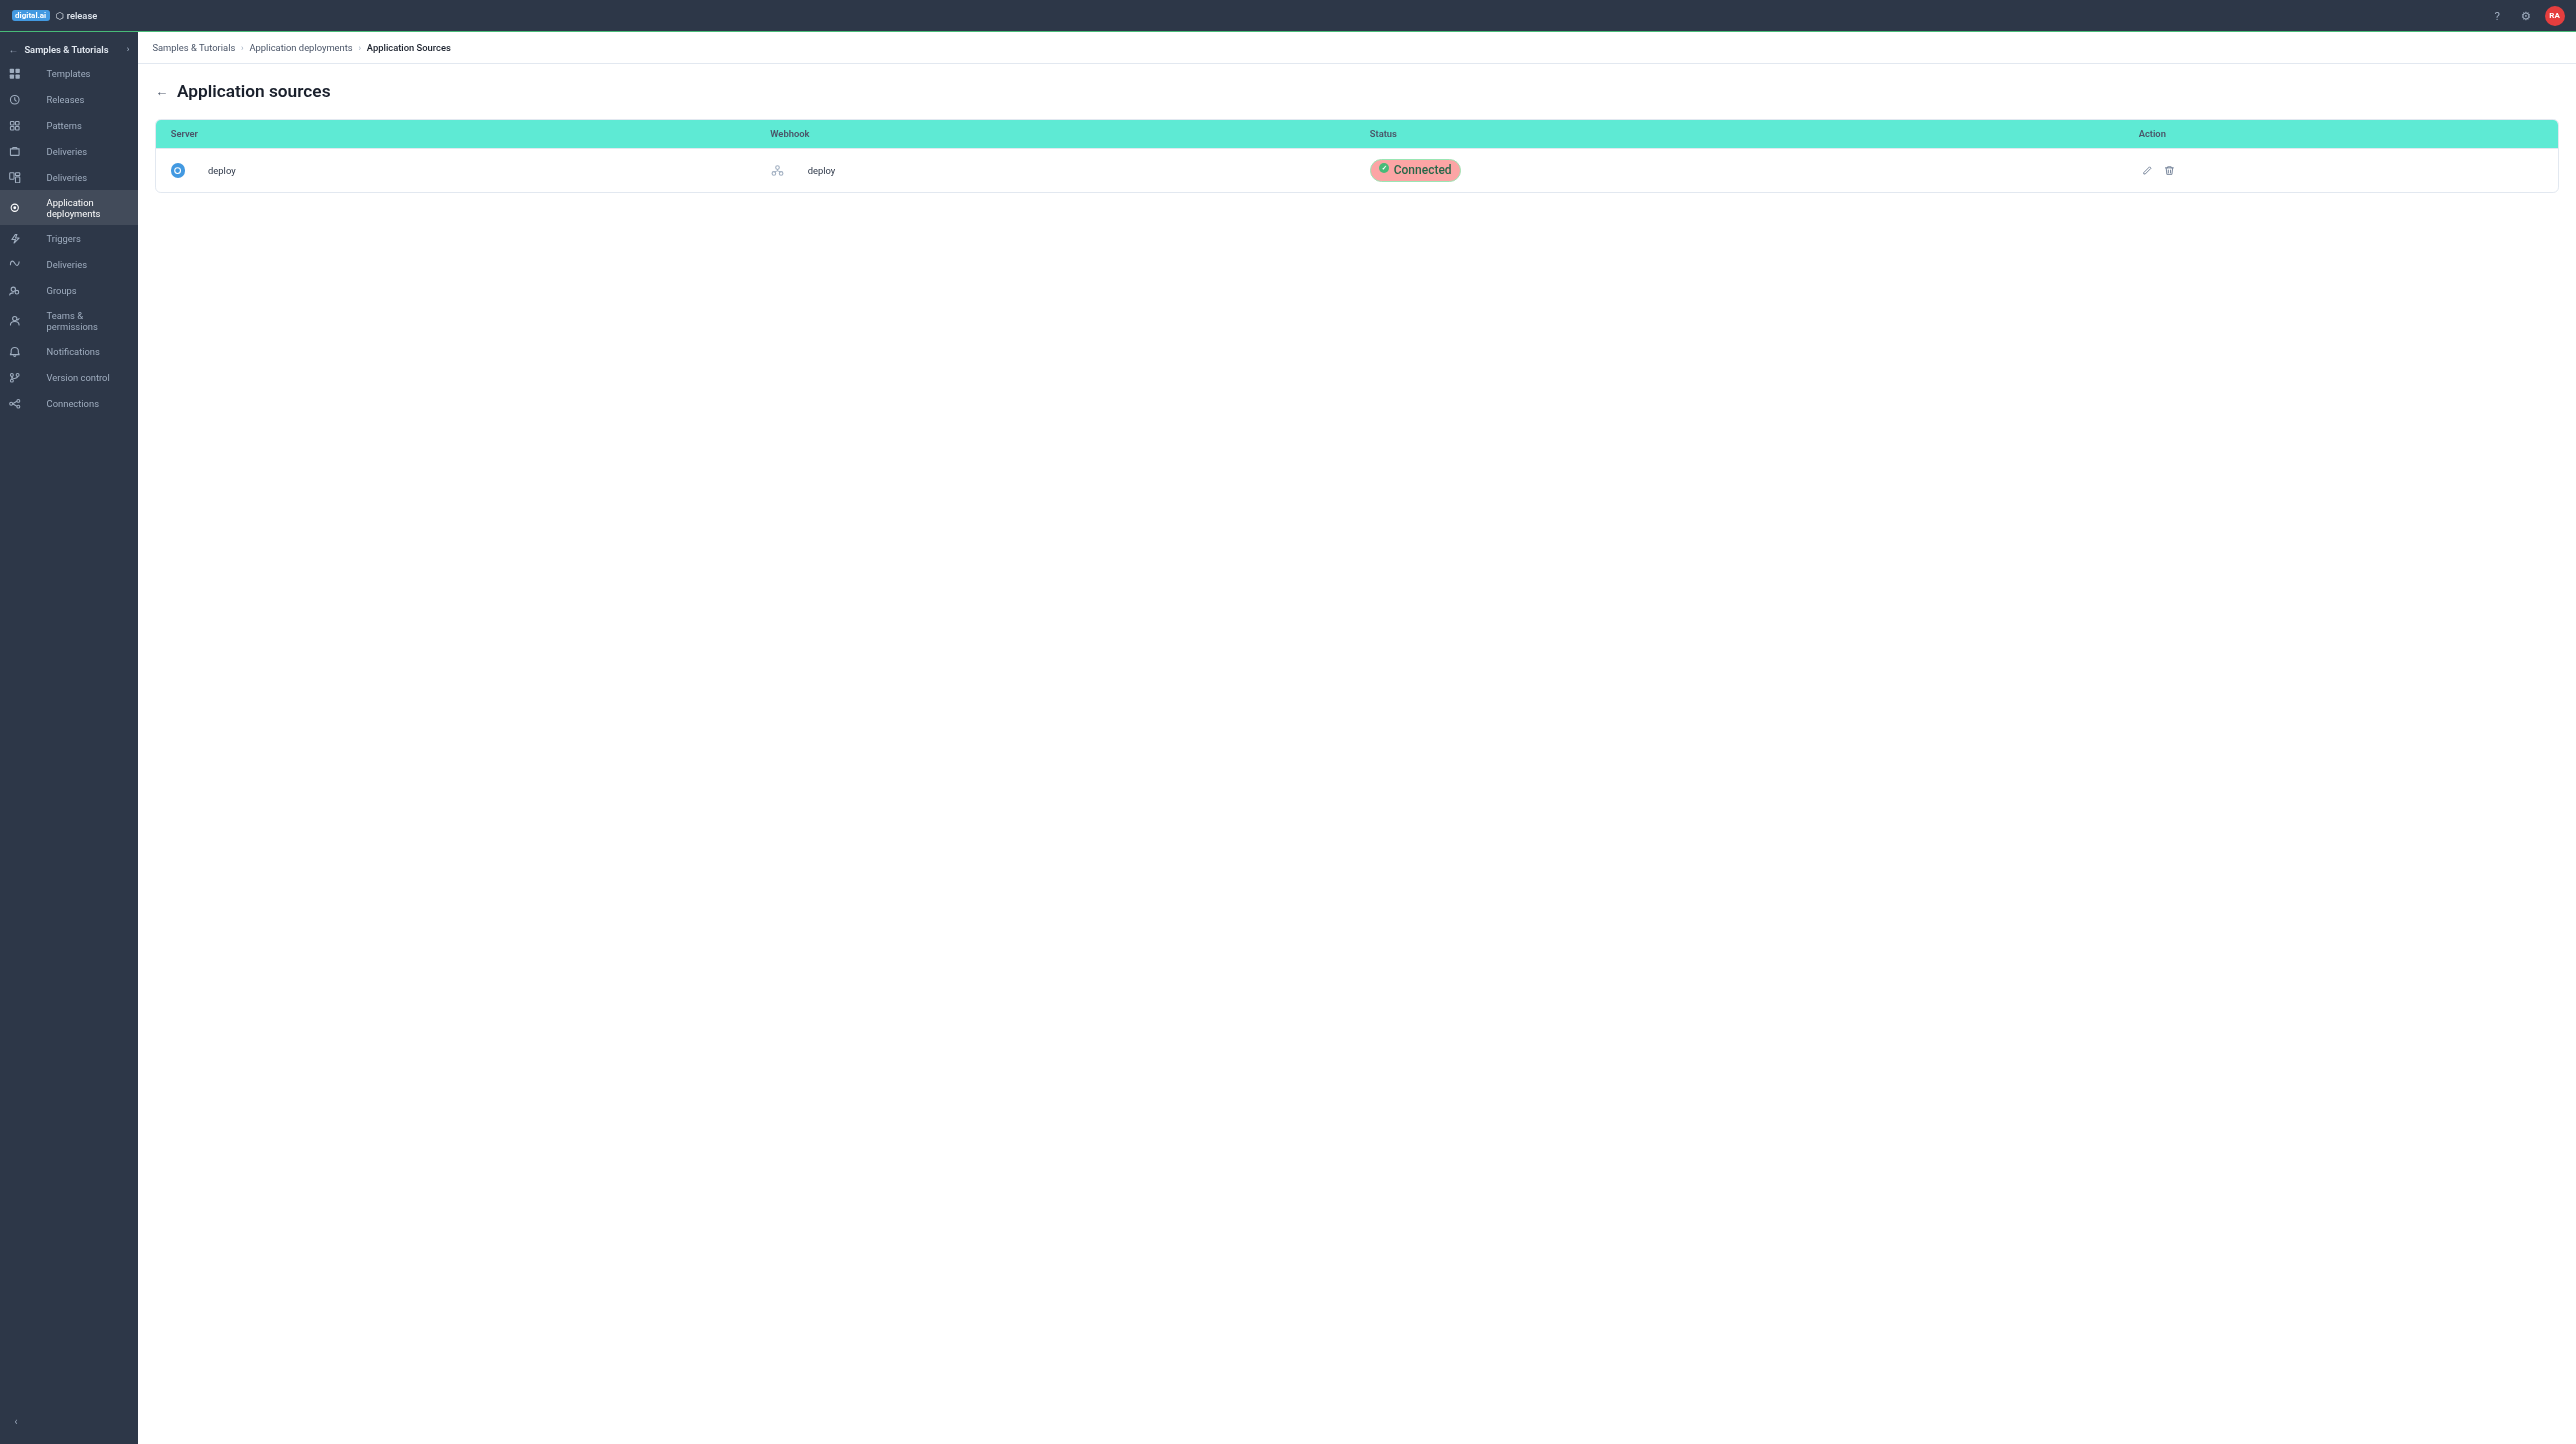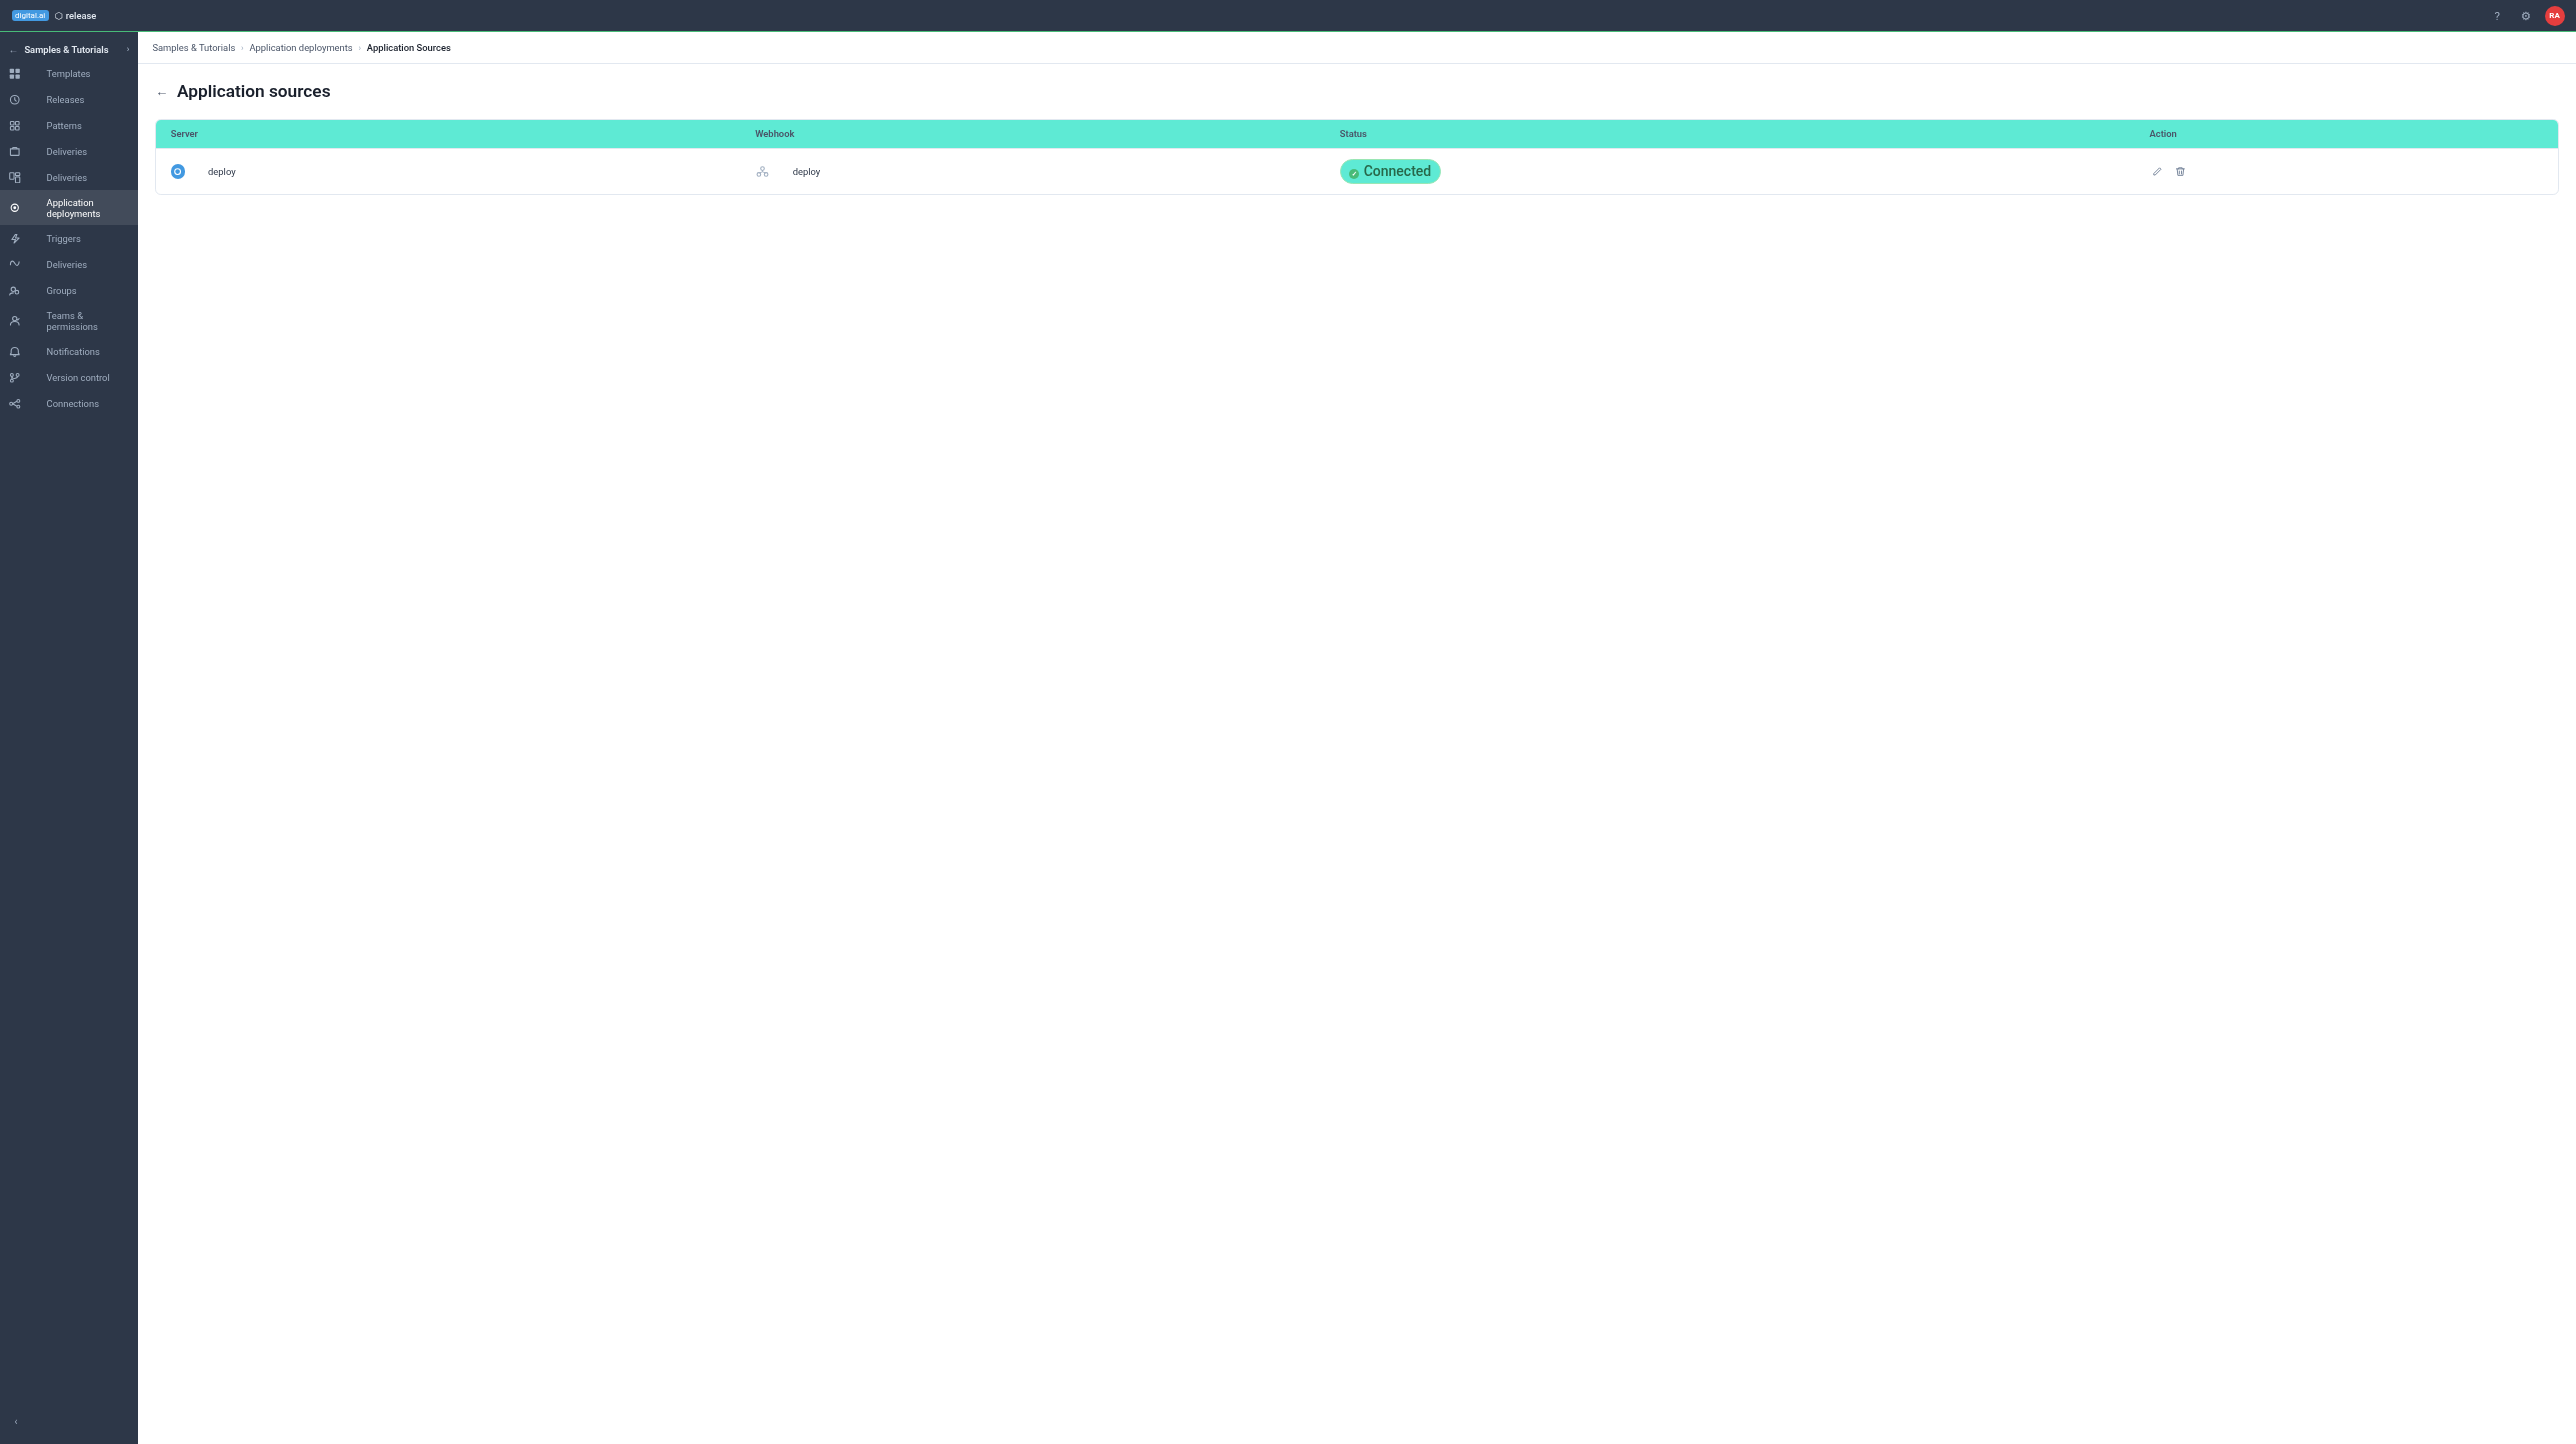--- a/index.html
+++ b/index.html
@@ -23,21 +23,21 @@
       color: white;
       font-size: 10.8px;
       font-weight: 500;
     }
     .brand-logo-ai {
       background: #4299e1;
       color: white;
       border-radius: 2.9px;
       padding: 1.4px 3.6px;
       font-size: 8px;
-      font-weight: normal;
+      font-weight: bold;
     }
     .brand-release {
       display: flex;
       align-items: center;
       gap: 2.9px;
       color: #e2e8f0;
       font-size: 9.4px;
     }
     .navbar-right {
       display: flex;
@@ -253,27 +253,27 @@
       align-items: center;
       justify-content: center;
       color: #a0aec0;
       font-size: 10px;
       flex-shrink: 0;
     }
 
     
     .status-badge {
       display: inline-flex;
-      align-items: flex-end;
+      align-items: flex-start;
       gap: 4.3px;
       padding: 3.6px 8.6px;
       border-radius: 14.4px;
-      font-size: 14px;
+      font-size: 12px;
       font-weight: 500;
-      background: #5eead4;
+      background: #fca5a5;
       color: #276749;
       border: 0.7px solid #9ae6b4;
     }
     .status-dot {
       width: 10px;
       height: 10px;
       border-radius: 50%;
       background: #48bb78;
       display: flex;
       align-items: center;

